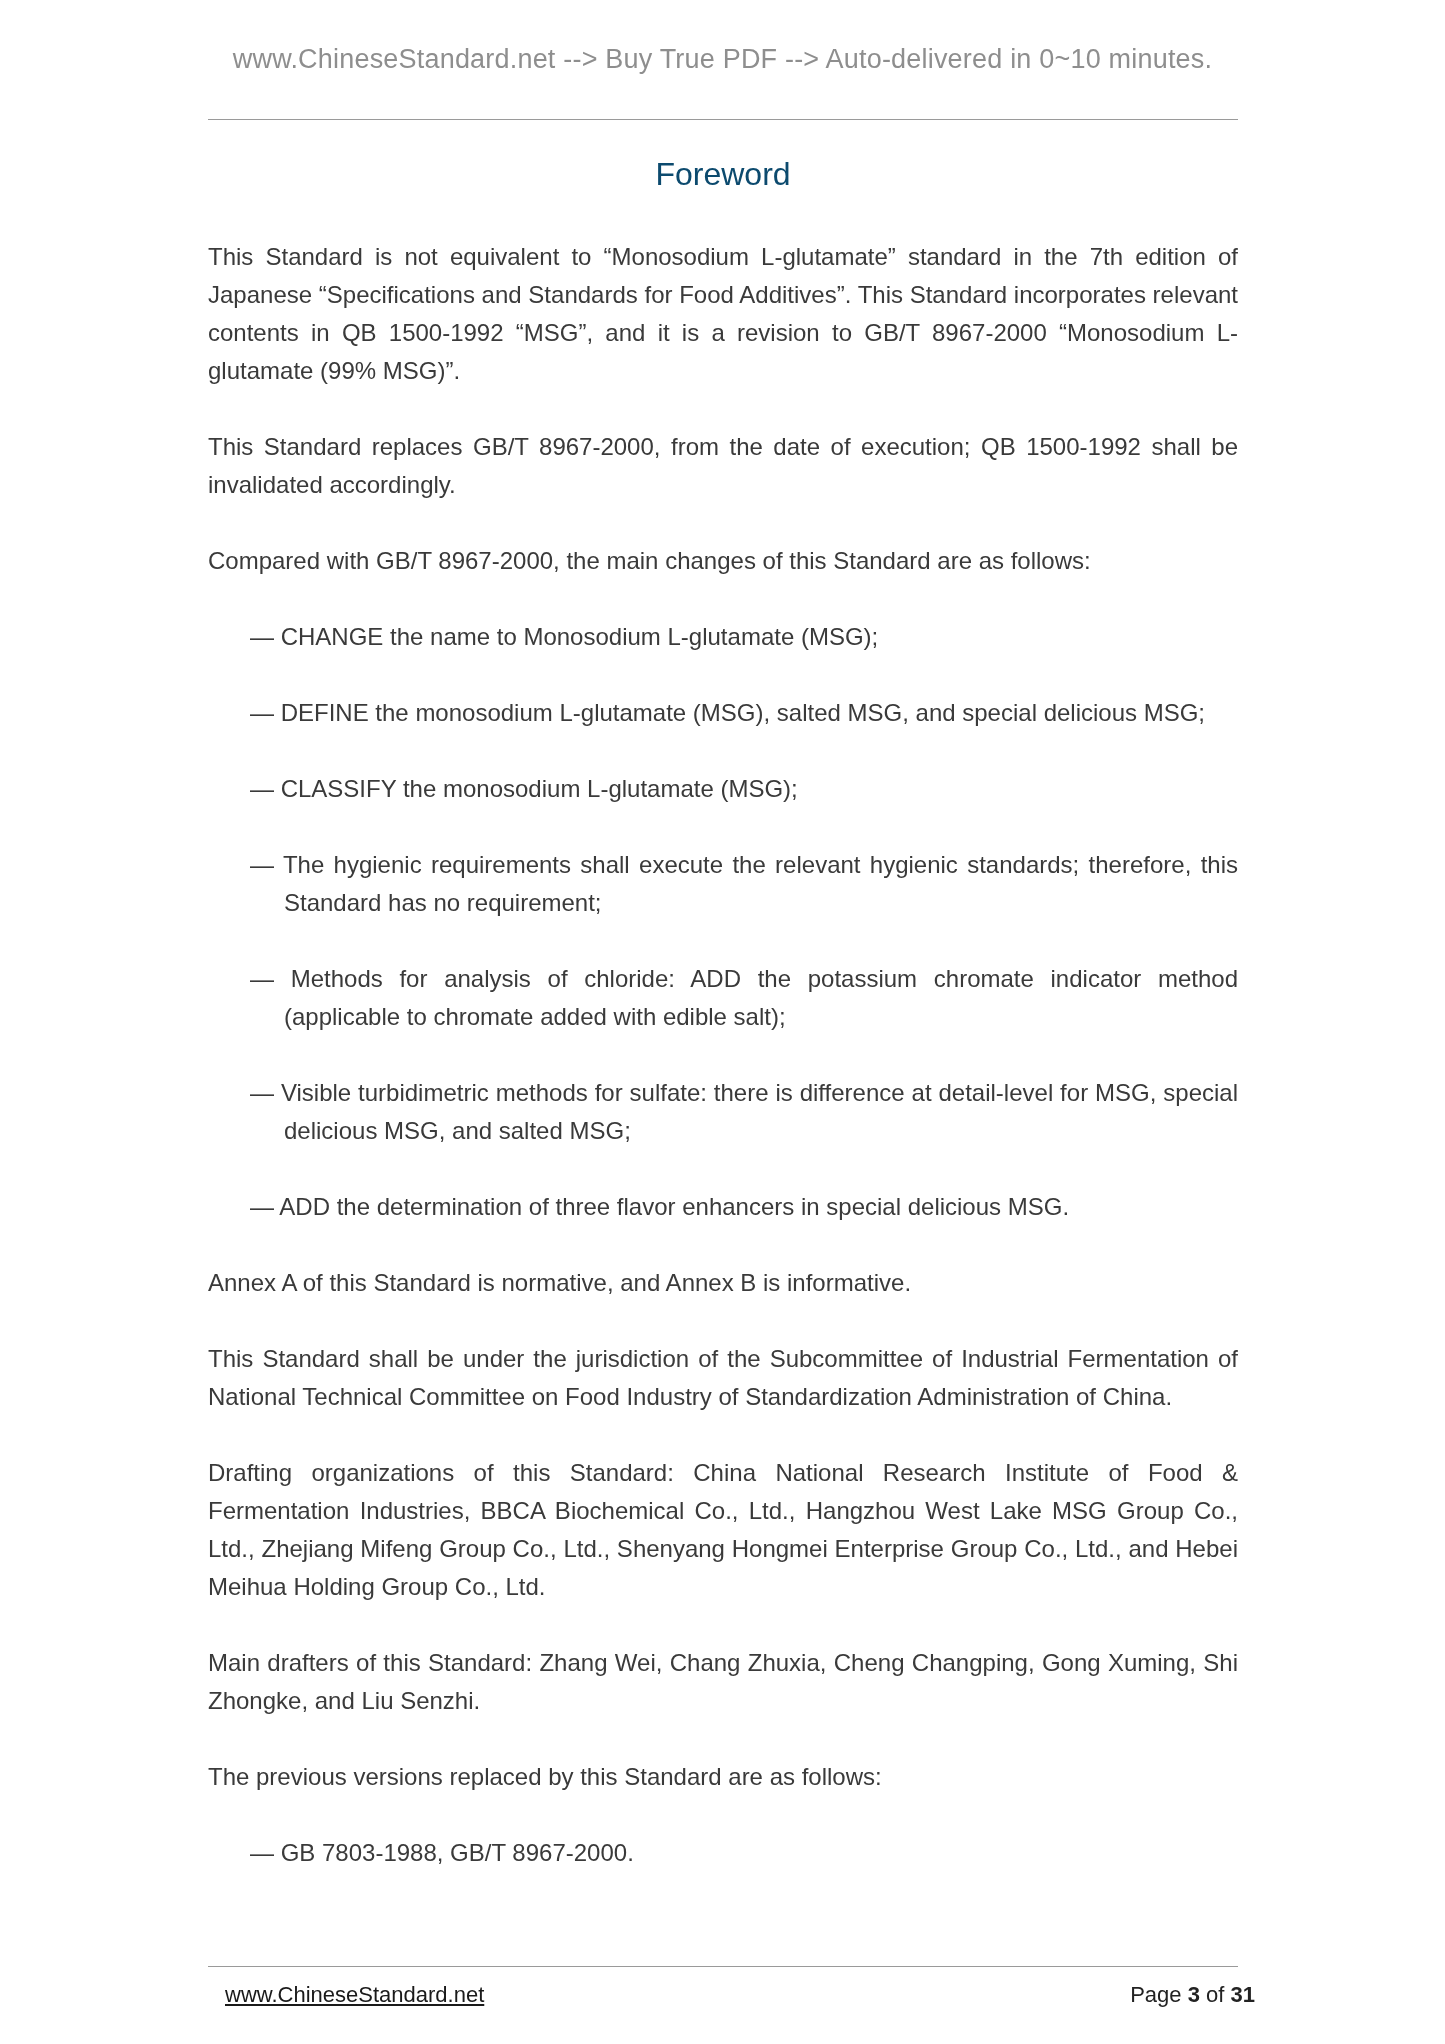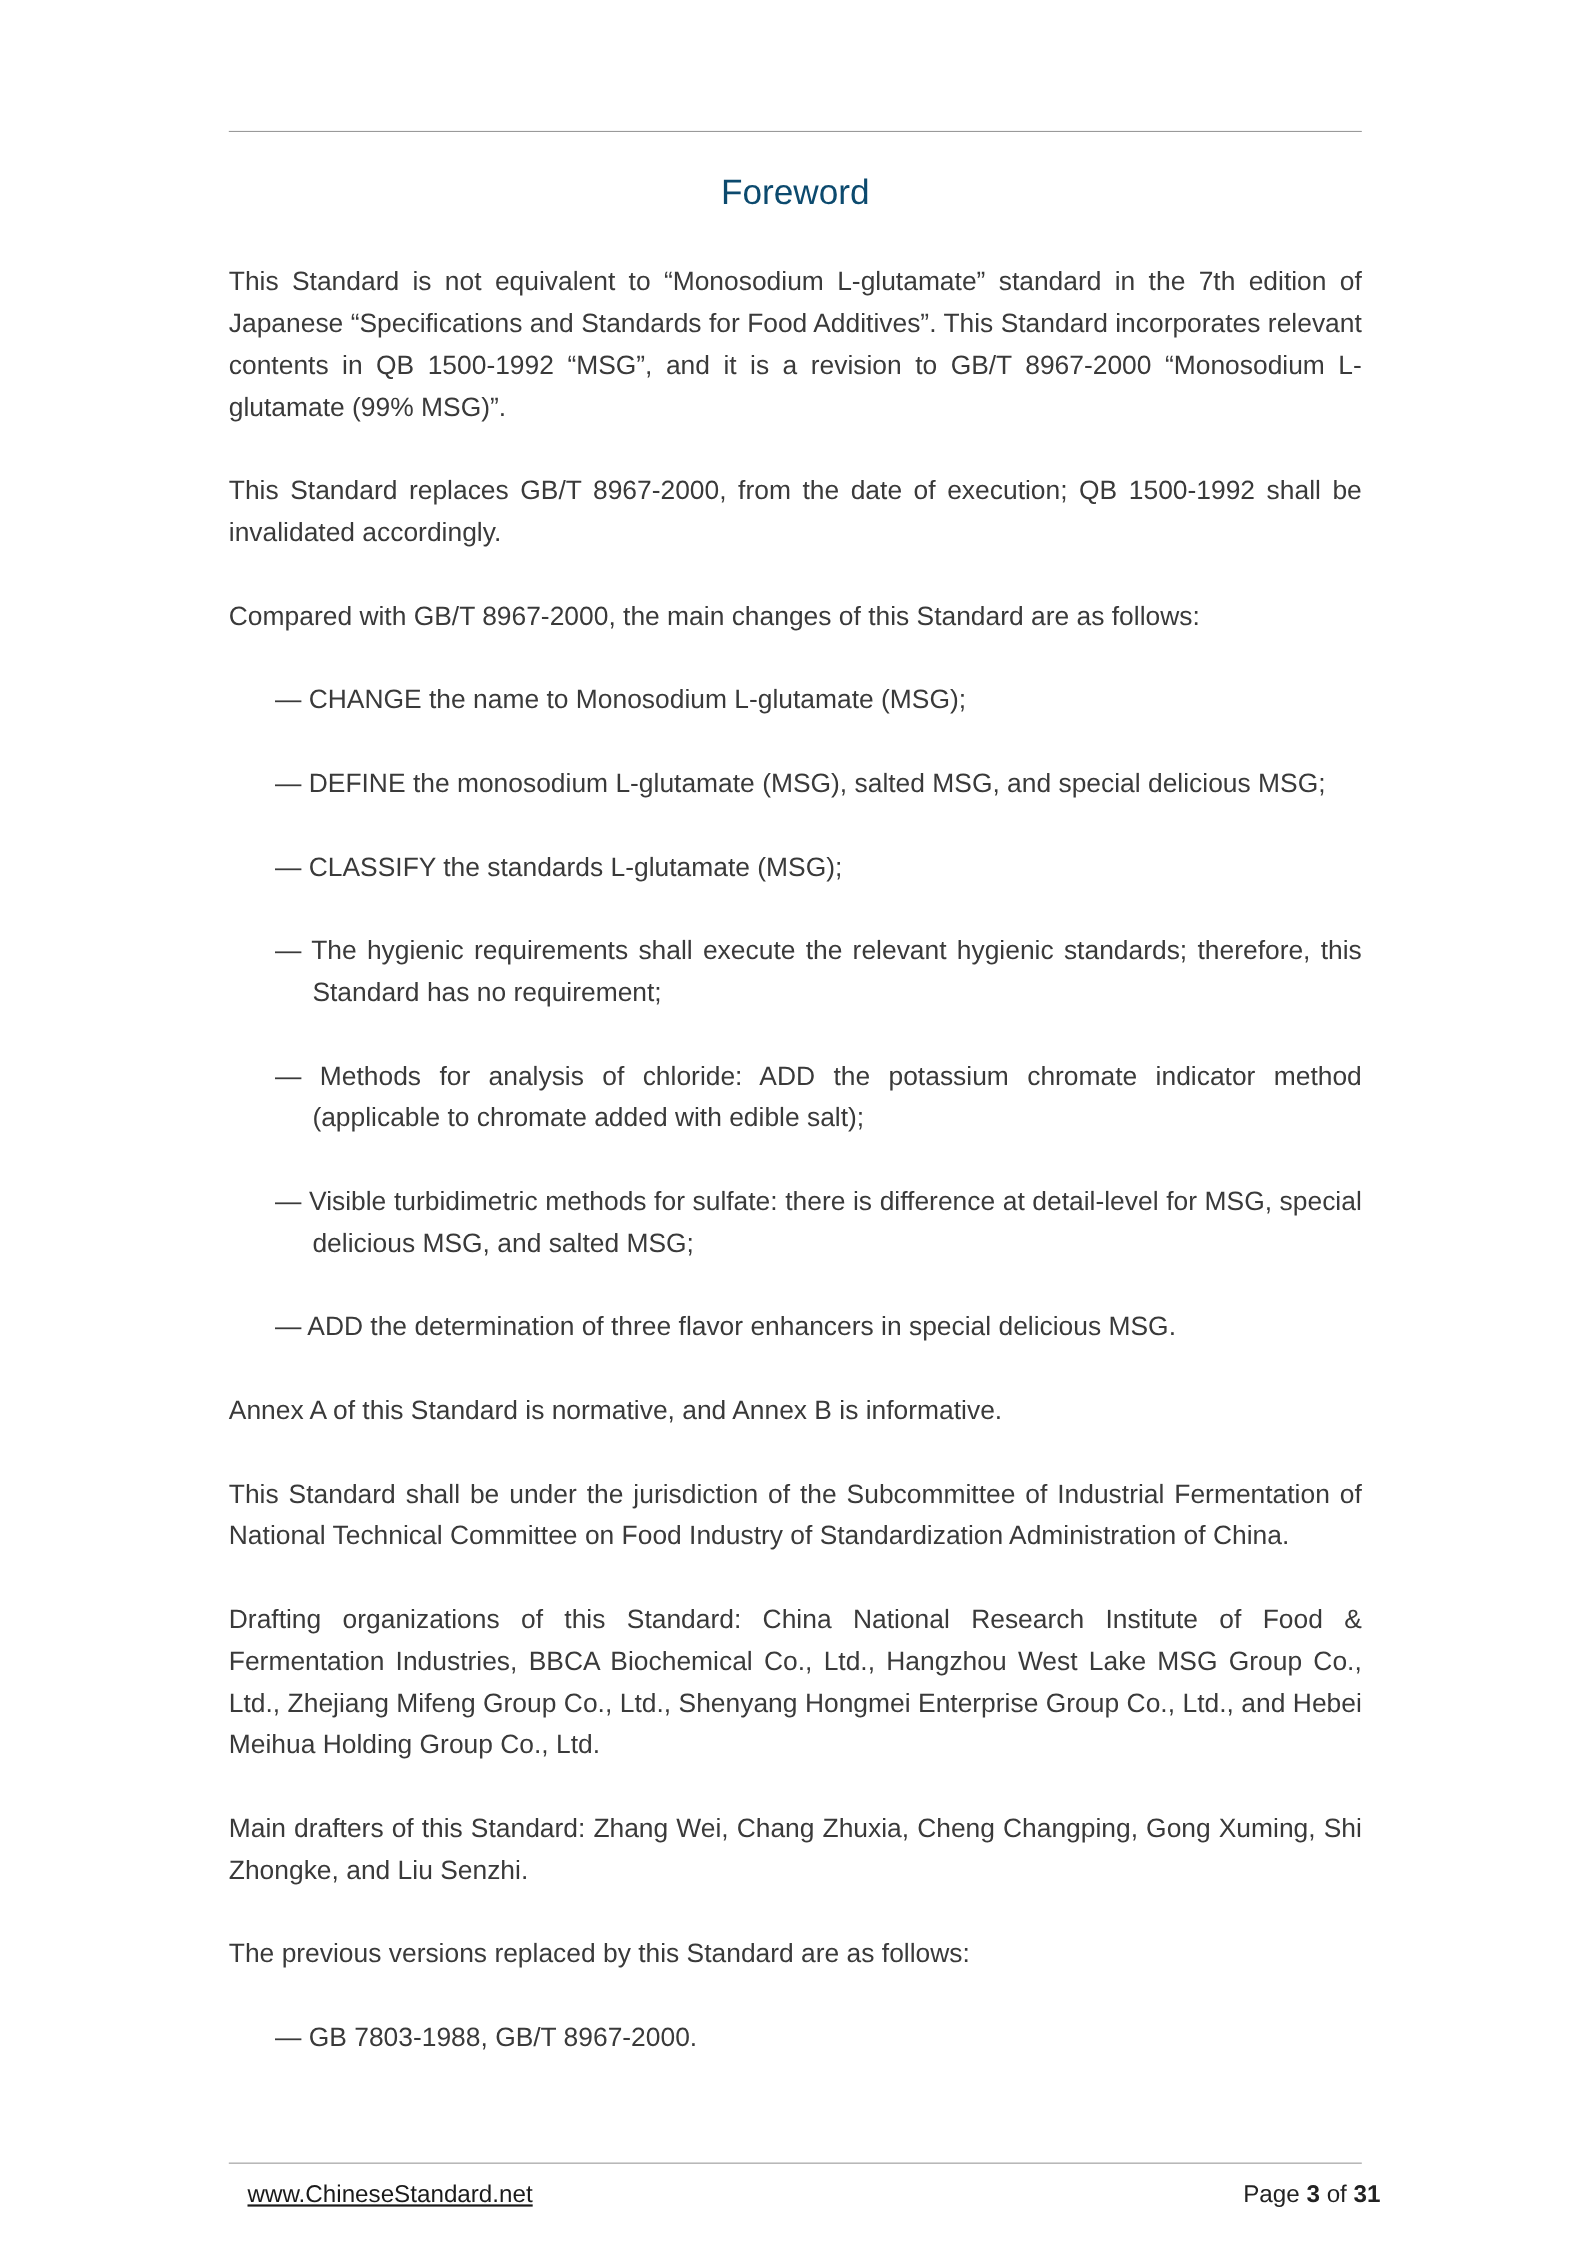--- a/index.html
+++ b/index.html
@@ -94,35 +94,36 @@
   }
   .b {
     font-weight: 700;
   }
 </style>
 </head>
 <body>
 
 <div class="page">
 
+  <div class="header-watermark">www.ChineseStandard.net --&gt; Buy True PDF --&gt; Auto-delivered in 0~10 minutes.</div>
 
 
   <div class="header-rule"></div>
 
   <div class="content">
 
     <h1 class="page-title">Foreword</h1>
 
     <p class="block">This Standard is not equivalent to “Monosodium L-glutamate” standard in the 7th edition of Japanese “Specifications and Standards for Food Additives”. This Standard incorporates relevant contents in QB 1500-1992 “MSG”, and it is a revision to GB/T 8967-2000 “Monosodium L-glutamate (99% MSG)”.</p>
     <p class="block">This Standard replaces GB/T 8967-2000, from the date of execution; QB 1500-1992 shall be invalidated accordingly.</p>
     <p class="block">Compared with GB/T 8967-2000, the main changes of this Standard are as follows:</p>
 
     <p class="block block-bullet">— CHANGE the name to Monosodium L-glutamate (MSG);</p>
     <p class="block block-bullet">— DEFINE the monosodium L-glutamate (MSG), salted MSG, and special delicious MSG;</p>
-    <p class="block block-bullet">— CLASSIFY the standards L-glutamate (MSG);</p>
+    <p class="block block-bullet">— CLASSIFY the monosodium L-glutamate (MSG);</p>
     <p class="block block-bullet">— The hygienic requirements shall execute the relevant hygienic standards; therefore, this Standard has no requirement;</p>
     <p class="block block-bullet">— Methods for analysis of chloride: ADD the potassium chromate indicator method (applicable to chromate added with edible salt);</p>
     <p class="block block-bullet">— Visible turbidimetric methods for sulfate: there is difference at detail-level for MSG, special delicious MSG, and salted MSG;</p>
     <p class="block block-bullet">— ADD the determination of three flavor enhancers in special delicious MSG.</p>
 
     <p class="block">Annex A of this Standard is normative, and Annex B is informative.</p>
     <p class="block">This Standard shall be under the jurisdiction of the Subcommittee of Industrial Fermentation of National Technical Committee on Food Industry of Standardization Administration of China.</p>
     <p class="block">Drafting organizations of this Standard: China National Research Institute of Food &amp; Fermentation Industries, BBCA Biochemical Co., Ltd., Hangzhou West Lake MSG Group Co., Ltd., Zhejiang Mifeng Group Co., Ltd., Shenyang Hongmei Enterprise Group Co., Ltd., and Hebei Meihua Holding Group Co., Ltd.</p>
     <p class="block">Main drafters of this Standard: Zhang Wei, Chang Zhuxia, Cheng Changping, Gong Xuming, Shi Zhongke, and Liu Senzhi.</p>
     <p class="block">The previous versions replaced by this Standard are as follows:</p>

